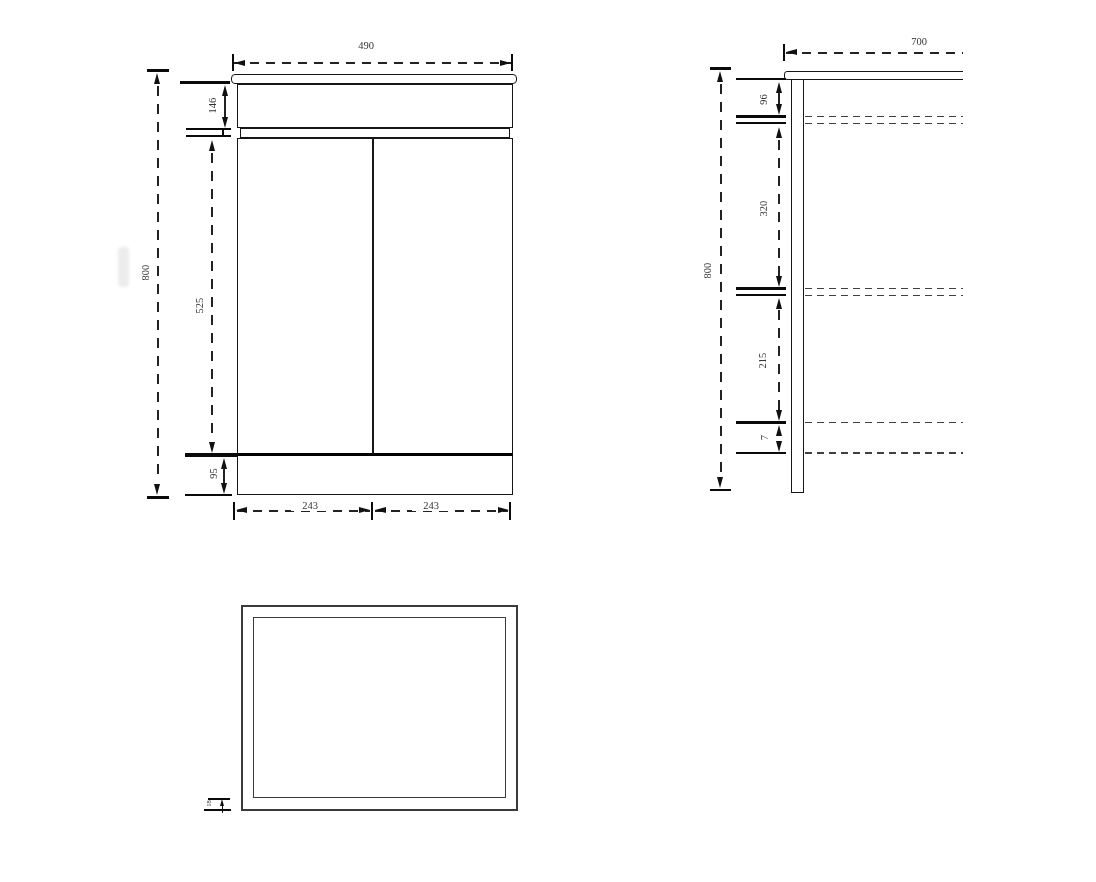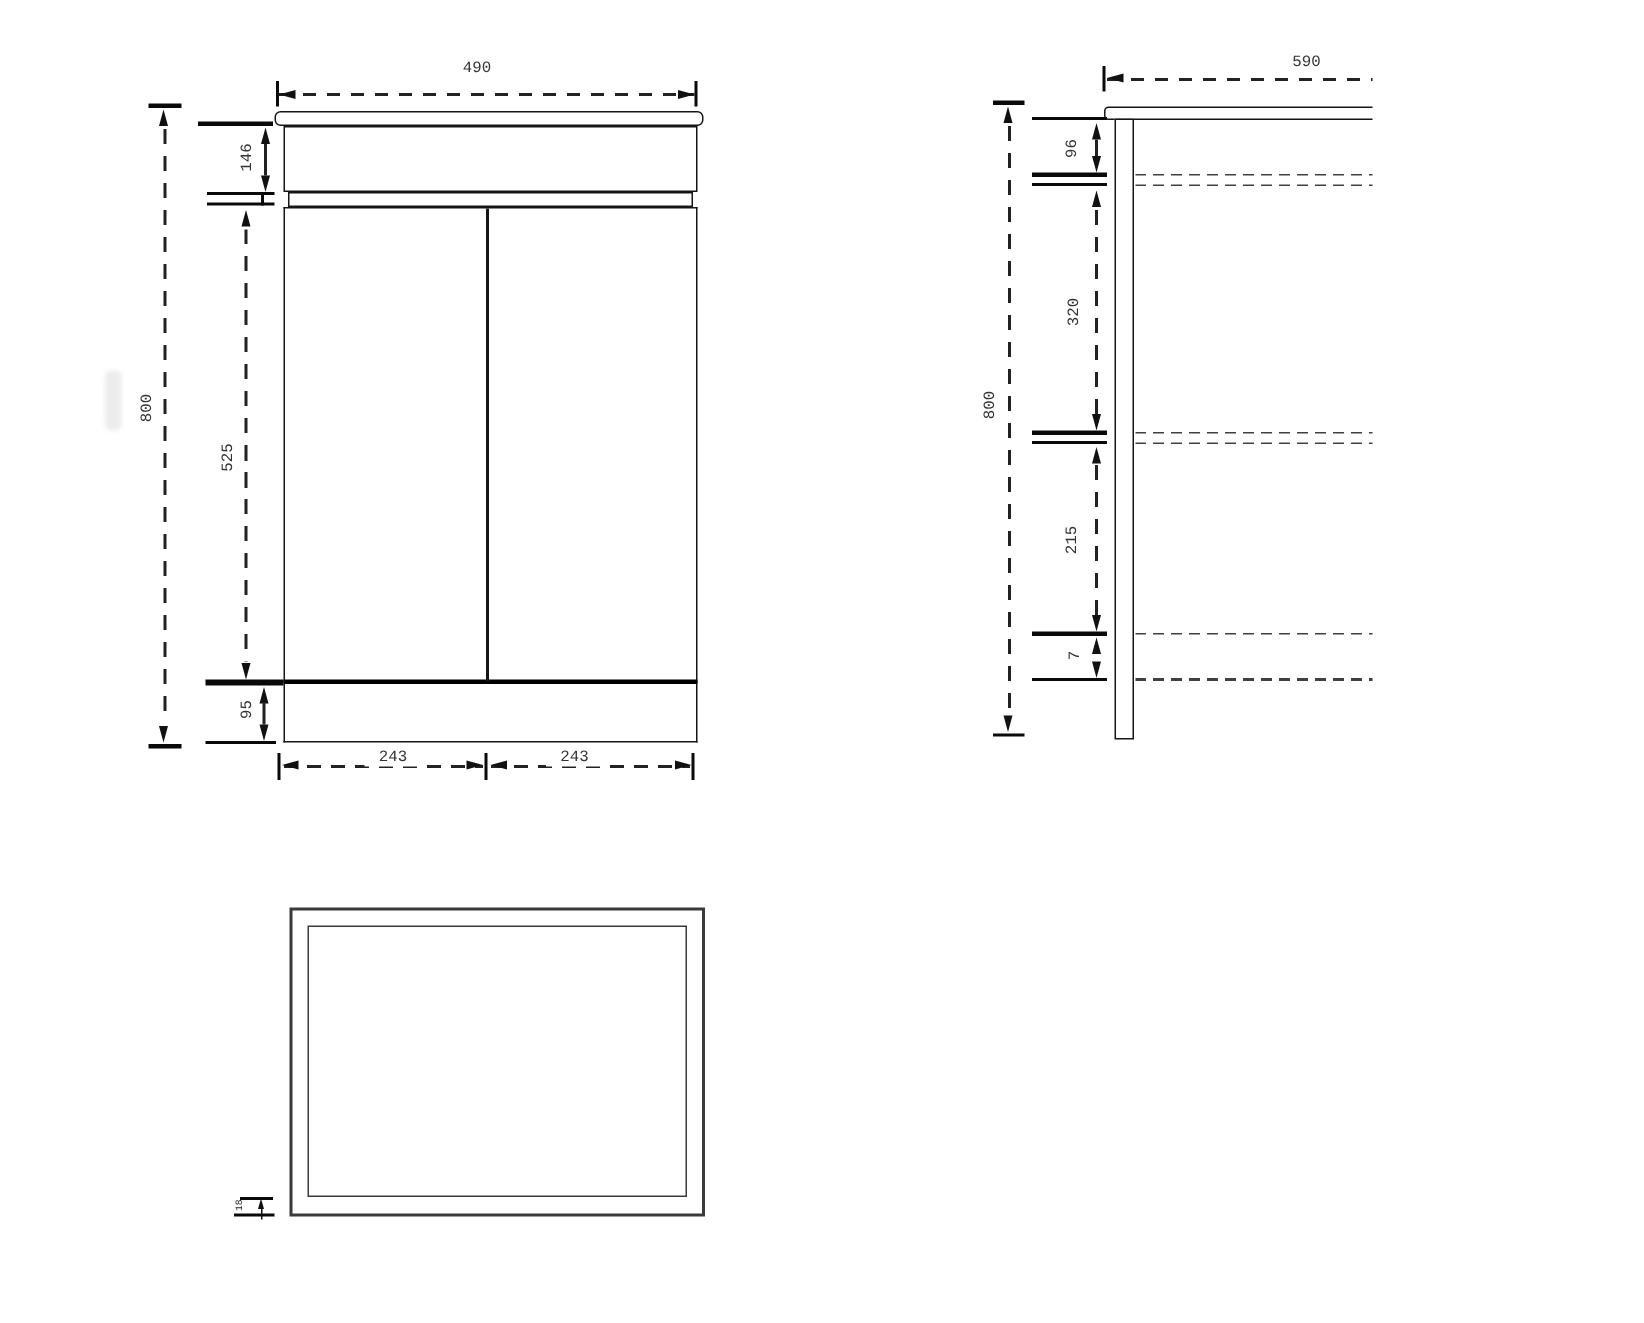--- a/index.html
+++ b/index.html
@@ -1,17 +1,17 @@
 <!DOCTYPE html>
 <html><head>
 <meta charset="utf-8">
 <style>
   html,body{margin:0;padding:0;background:#fff;}
   .canvas{position:relative;width:915px;height:882px;background:#fff;overflow:hidden;
-          font-family:Liberation Mono, monospace;}
+          font-family:Liberation Serif, serif;margin-left:48px;}
   .view{position:absolute;inset:0;}
   .abs{position:absolute;}
   
   .box{position:absolute;border:1.4px solid #161616;background:#fff;box-sizing:border-box;}
   .gbox{position:absolute;border:2.2px solid #3a3a3a;background:#fff;box-sizing:border-box;}
   .gbox.inner{border-width:1.7px;}
   
   .th{position:absolute;background:#0a0a0a;}
   
   .hd{position:absolute;height:2px;background:repeating-linear-gradient(90deg,#222 0 9px,transparent 9px 16px);}
@@ -108,21 +108,21 @@
     <div class="lbl onln" style="left:364px;top:500px;width:32px;">243</div>
   </div>
 
   <div class="view">
 
     <div class="tkv" style="left:735px;top:44px;height:17px;"></div>
     <div class="tkv" style="left:980px;top:44px;height:17px;"></div>
     <div class="hd" style="left:738px;top:51.5px;width:243px;"></div>
     <div class="arw al" style="left:738px;top:49px;"></div>
     <div class="arw ar2" style="left:970px;top:49px;"></div>
-    <div class="lbl" style="left:849px;top:36px;width:44px;">590</div>
+    <div class="lbl" style="left:849px;top:36px;width:44px;">700</div>
 
     <div class="box" style="left:736px;top:71px;width:248px;height:8.5px;border-radius:3px;border-width:1.6px;"></div>
     <div class="box" style="left:743px;top:79px;width:12.5px;height:414px;"></div>
     <div class="box" style="left:971px;top:79px;width:10.5px;height:414px;"></div>
     <div class="abs" style="left:971px;top:126px;width:10.5px;height:7px;border-top:1.7px solid #161616;border-bottom:1.7px solid #161616;box-sizing:border-box;"></div>
 
     <div class="hdg" style="left:757px;top:115.5px;width:210px;"></div>
     <div class="hdg" style="left:757px;top:122.5px;width:210px;"></div>
     <div class="hdg" style="left:757px;top:287.5px;width:210px;"></div>
     <div class="hdg" style="left:757px;top:294.5px;width:210px;"></div>

